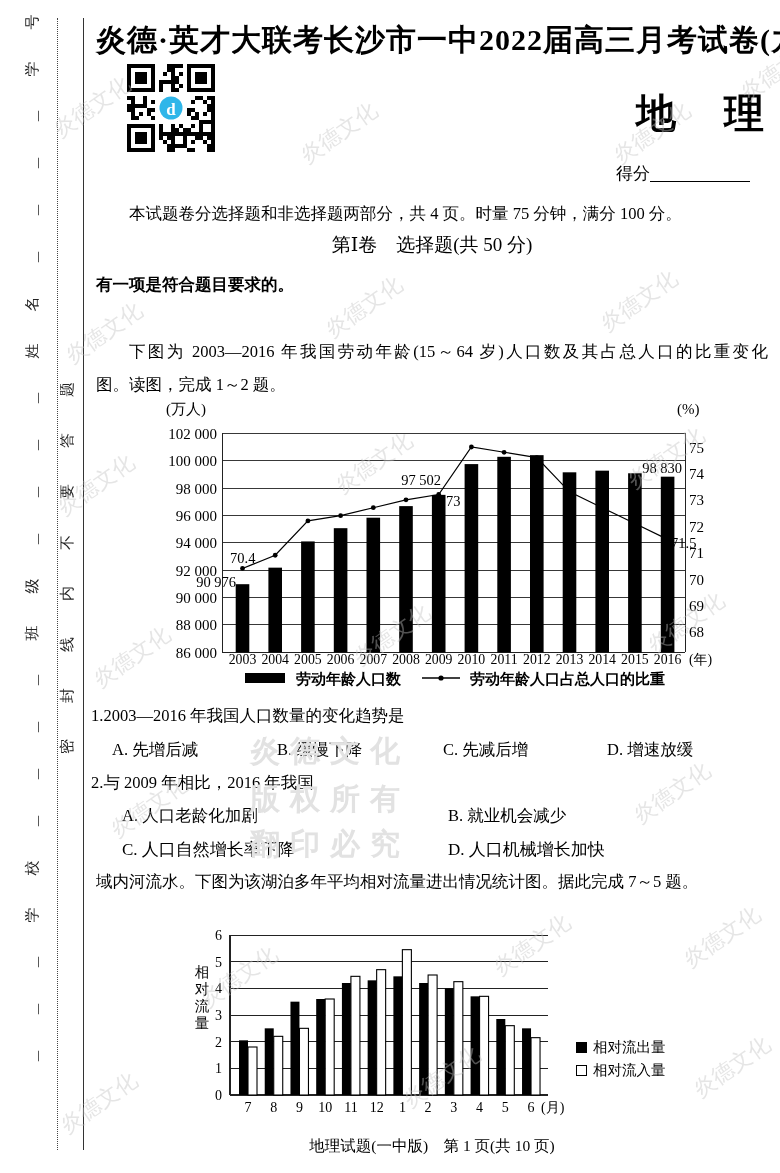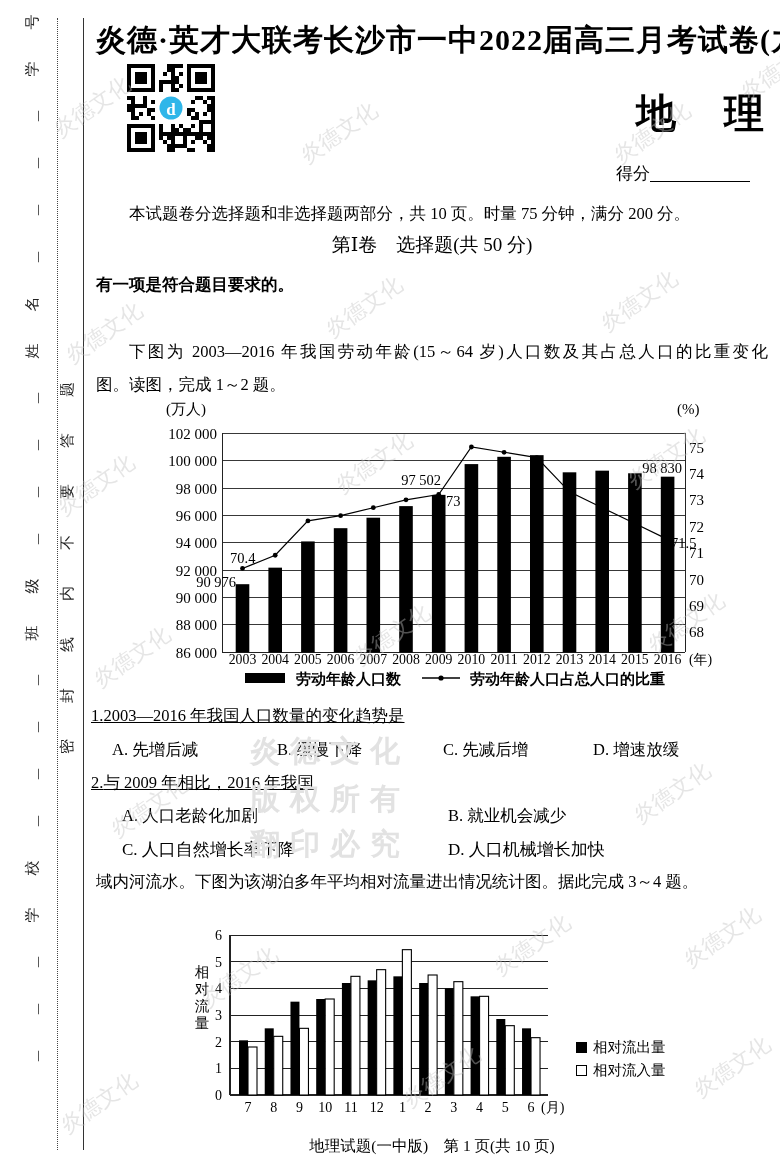--- a/index.html
+++ b/index.html
@@ -29,21 +29,21 @@
   .doc-text { font-size:16.5px; line-height:33px; }
   .intro { left:96px; top:197px; width:672px; text-indent:2em; }
   .section-title { left:96px; top:232px; width:672px; text-align:center; font-size:19px; font-weight:normal; }
   .directions { left:96px; top:268px; width:672px; font-weight:bold; }
   .passage1 { left:96px; top:335px; width:672px; }
   .passage2 { left:96px; top:865px; width:672px; }
   .indent { text-indent:2em; }
   .fill { text-align:justify; text-align-last:justify; }
 
   
-  .qstem { font-size:16.5px; white-space:nowrap;text-decoration:underline; }
+  .qstem { font-size:16.5px; white-space:nowrap; }
   .q1-stem { left:91px; top:705px; }
   .q1-options { left:0; top:739px; width:780px; height:22px; font-size:16.5px; }
   .q2-stem { left:91px; top:772px; }
   .q2-row1 { left:0; top:805px; width:780px; height:22px; font-size:16.5px; }
   .q2-row2 { left:0; top:838px; width:624px; height:22px; font-size:17px; }
   .opt { position:absolute; white-space:nowrap; }
 
   
   .chart1 { left:150px; top:400px; }
   .chart2 { left:185px; top:925px; }
@@ -206,21 +206,21 @@
     <rect x="16" y="76" width="12" height="12" fill="#000"></rect>
     <rect x="37" y="37" width="30" height="30" rx="7" fill="#fff"></rect>
     <circle cx="52" cy="52" r="11.5" fill="#2fb6e9"></circle>
     <text x="52" y="58.5" text-anchor="middle" fill="#fff" font-size="17" font-weight="bold" font-family="&quot;Liberation Sans&quot;,sans-serif">d</text>
   </svg>
 <div class="abs subject-title">地　理</div>
 <div class="abs score">
   <span>得分</span><span class="score-blank"></span>
 </div>
 
-<div class="abs intro doc-text">本试题卷分选择题和非选择题两部分，共 10 页。时量 75 分钟，满分 200 分。</div>
+<div class="abs intro doc-text">本试题卷分选择题和非选择题两部分，共 4 页。时量 75 分钟，满分 100 分。</div>
 <div class="abs section-title">第Ⅰ卷　选择题(共 50 分)</div>
 <div class="abs directions doc-text">
   <div>有一项是符合题目要求的。</div>
 </div>
 
 <div class="abs passage1 doc-text">
   <div class="indent fill">下图为 2003—2016 年我国劳动年龄(15～64 岁)人口数及其占总人口的比重变化</div>
   <div>图。读图，完成 1～2 题。</div>
 </div>
 
@@ -312,37 +312,37 @@
     <text x="320" y="284" font-size="15" font-weight="bold">劳动年龄人口占总人口的比重</text>
   </svg>
 
 <div class="abs q1-stem qstem">
   <span>1.</span><span>2003—2016 年我国人口数量的变化趋势是</span>
 </div>
 <div class="abs q1-options">
   <span class="opt" style="left:112px">A. 先增后减</span>
   <span class="opt" style="left:277px">B. 缓慢下降</span>
   <span class="opt" style="left:443px">C. 先减后增</span>
-  <span class="opt" style="left:593px">D. 增速放缓</span>
+  <span class="opt" style="left:607px">D. 增速放缓</span>
 </div>
 
 <div class="abs q2-stem qstem">
   <span>2.</span><span>与 2009 年相比，2016 年我国</span>
 </div>
 <div class="abs q2-row1">
   <span class="opt" style="left:122px">A. 人口老龄化加剧</span>
   <span class="opt" style="left:448px">B. 就业机会减少</span>
 </div>
 <div class="abs q2-row2">
   <span class="opt" style="left:122px">C. 人口自然增长率下降</span>
   <span class="opt" style="left:448px">D. 人口机械增长加快</span>
 </div>
 
 <div class="abs passage2 doc-text">
-  <div>域内河流水。下图为该湖泊多年平均相对流量进出情况统计图。据此完成 3～4 题。</div>
+  <div>域内河流水。下图为该湖泊多年平均相对流量进出情况统计图。据此完成 7～5 题。</div>
 </div>
 
 <svg class="abs chart2" id="chart2" width="400" height="200" viewBox="0 0 400 200">
     <line x1="45" y1="170" x2="363" y2="170" stroke="#222" stroke-width="1.5" shape-rendering="crispEdges"></line>
     <text x="37" y="175" text-anchor="end" font-size="14">0</text>
     <line x1="45" y1="143.33333333333334" x2="363" y2="143.33333333333334" stroke="#222" stroke-width="1" shape-rendering="crispEdges"></line>
     <text x="37" y="148.33333333333334" text-anchor="end" font-size="14">1</text>
     <line x1="45" y1="116.66666666666667" x2="363" y2="116.66666666666667" stroke="#222" stroke-width="1" shape-rendering="crispEdges"></line>
     <text x="37" y="121.66666666666667" text-anchor="end" font-size="14">2</text>
     <line x1="45" y1="90" x2="363" y2="90" stroke="#222" stroke-width="1" shape-rendering="crispEdges"></line>

